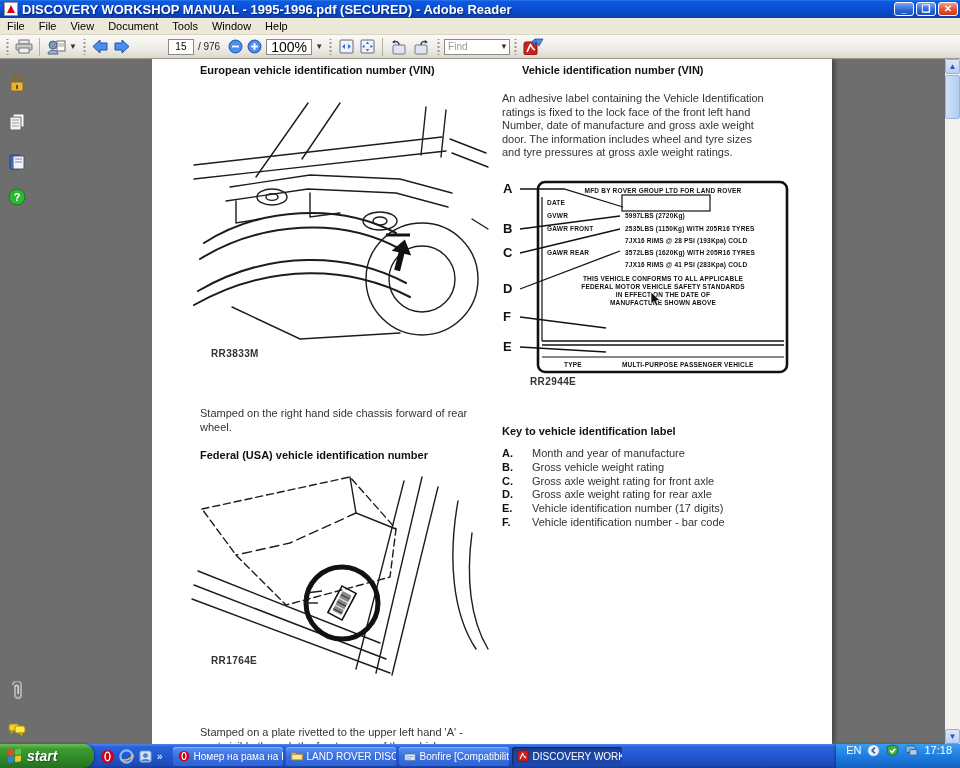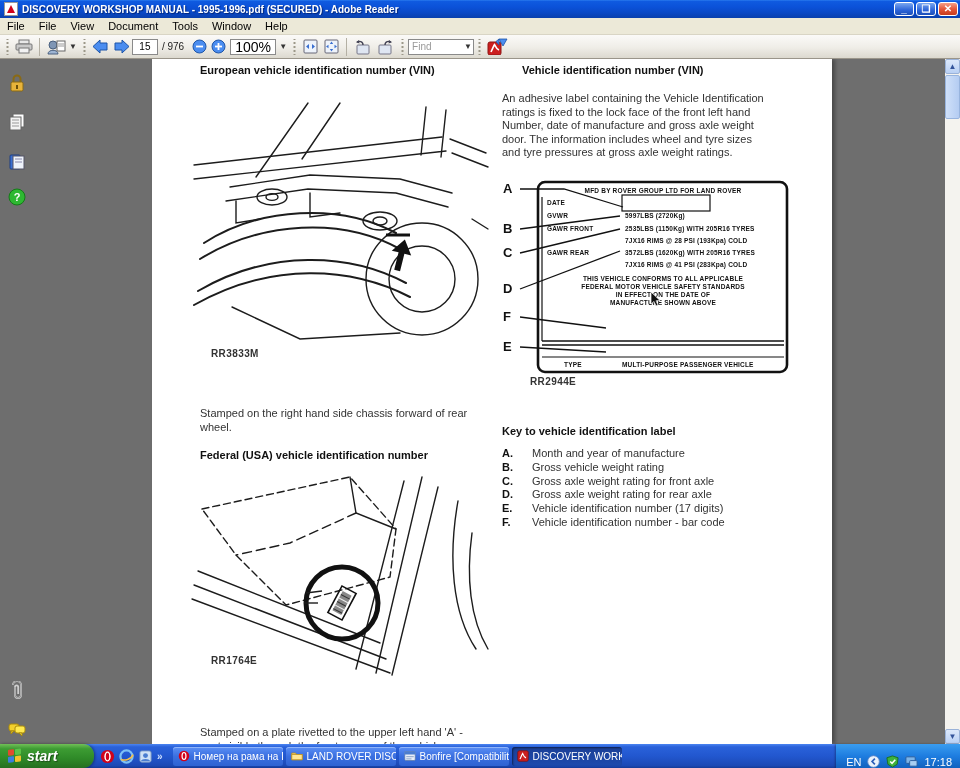--- a/index.html
+++ b/index.html
@@ -5,21 +5,21 @@
   * { margin:0; padding:0; box-sizing:border-box; }
   html,body { width:960px; height:768px; overflow:hidden; font-family:"Liberation Sans",sans-serif; background:#6e6e6e; }
 
   
   .titlebar { position:absolute; left:0; top:0; width:960px; height:18px;
     background:linear-gradient(180deg,#2a7bee 0%,#0f5ae0 8%,#0b51d8 40%,#0a49c6 70%,#0940ad 100%);
     display:flex; align-items:center; padding:0 2px; }
   .titlebar .app-ico { width:14px; height:14px; margin:0 4px 0 2px; position:relative; background:#fff; border:1px solid #999; }
   .titlebar .app-ico::after { content:""; position:absolute; left:2px; top:2px; width:8px; height:8px;
     background:#d0021b; clip-path:polygon(50% 0,100% 100%,0 100%); }
-  .titlebar .t-text { color:#fff; font-size:10px; font-weight:bold; text-shadow:1px 1px 1px #00257a; flex:1 1 auto;
+  .titlebar .t-text { color:#fff; font-size:13px; font-weight:bold; text-shadow:1px 1px 1px #00257a; flex:1 1 auto;
     white-space:nowrap; overflow:hidden; }
   .winbtn { width:20px; height:14px; margin-left:2px; border:1px solid #fff; border-radius:3px;
     color:#fff; font-size:10px; line-height:12px; text-align:center; font-weight:bold; }
   .winbtn.min,.winbtn.max { background:linear-gradient(180deg,#7aa7f0,#2b63d8 60%,#1c4fb8); }
   .winbtn.close { background:linear-gradient(180deg,#f5a088,#e5573a 50%,#c63b1e); }
 
   
   .menubar { position:absolute; left:0; top:18px; width:960px; height:17px; background:#ece9d8;
     display:flex; align-items:center; font-size:11px; color:#000; border-bottom:1px solid #d9d5c5; }
   .menubar span { padding:1px 7px; }
@@ -28,21 +28,21 @@
   .toolbar { position:absolute; left:0; top:35px; width:960px; height:24px;
     background:linear-gradient(180deg,#fbfaf8 0%,#efede7 55%,#dcd9cf 100%);
     border-bottom:1px solid #978;  border-bottom-color:#9a958a;
     display:flex; align-items:center; padding-left:2px; }
   .grab { width:5px; height:16px; margin:0 3px;
     background-image:radial-gradient(circle,#9c9889 1px,transparent 1.2px);
     background-size:4px 4px; background-position:center; }
   .tsep { width:1px; height:18px; background:#b4b0a4; margin:0 4px; }
   .tbtn { height:20px; display:flex; align-items:center; padding:0 2px; border-radius:2px; }
   .pagebox { width:26px; height:16px; border:1px solid #8a8a8a; background:#fff; font-size:10px;
-    text-align:center; font-family:"Liberation Sans",sans-serif; }
+    text-align:center; font-family:"Liberation Sans",sans-serif;margin-left:36px; }
   .pagetotal { font-size:10px; color:#222; margin:0 6px 0 4px; white-space:nowrap; }
   .zoombox { width:46px; height:16px; border:1px solid #8a8a8a; background:#fff; font-size:14px;
     display:flex; align-items:center; justify-content:center; }
   .ddarrow { font-size:8px; color:#333; margin-left:3px; }
   .findwrap { width:66px; height:16px; border:1px solid #8a8a8a; background:#fff; display:flex; align-items:center; }
   .findwrap input { border:none; outline:none; width:52px; font-size:10px; padding-left:3px; color:#333;
     font-family:"Liberation Sans",sans-serif; }
   .findwrap input::placeholder { color:#9a9a9a; }
 
   
@@ -87,21 +87,21 @@
   .winflag i { border-radius:1px; }
   .qlaunch { display:flex; align-items:center; gap:4px; padding:0 6px; }
   .qico { width:15px; height:15px; border-radius:2px; }
   .chev { color:#cfe0ff; font-size:10px; font-weight:bold; }
   .tasks { display:flex; gap:3px; margin-left:4px; }
   .taskbtn { width:110px; height:19px; border-radius:3px; display:flex; align-items:center; gap:4px; padding:0 5px;
     background:linear-gradient(180deg,#5b8ff5,#3a6fe0 50%,#2f63d2); box-shadow:inset 0 1px 0 #8fb4fa;
     color:#fff; font-size:10px; white-space:nowrap; overflow:hidden; }
   .taskbtn.active { background:linear-gradient(180deg,#1b3f96,#1e4aae); box-shadow:inset 1px 1px 2px rgba(0,0,0,.5); }
   .taskbtn .tico { width:12px; height:12px; flex:0 0 12px; border-radius:2px; }
-  .tray { margin-left:auto; height:24px; display:flex; align-items:flex-end; gap:6px; padding:0 8px 0 10px;
+  .tray { margin-left:auto; height:24px; display:flex; align-items:flex-start; gap:6px; padding:0 8px 0 10px;
     background:linear-gradient(180deg,#3a9df0 0%,#1e7de0 50%,#1261be 100%); box-shadow:-1px 0 2px rgba(0,0,0,.3); }
   .tray .lang, .tray .clock { color:#fff; font-size:11px; }
   .trayico { width:13px; height:13px; }
 
   svg { display:block; }
 </style>
 </head>
 <body>
 
 <div class="titlebar">

